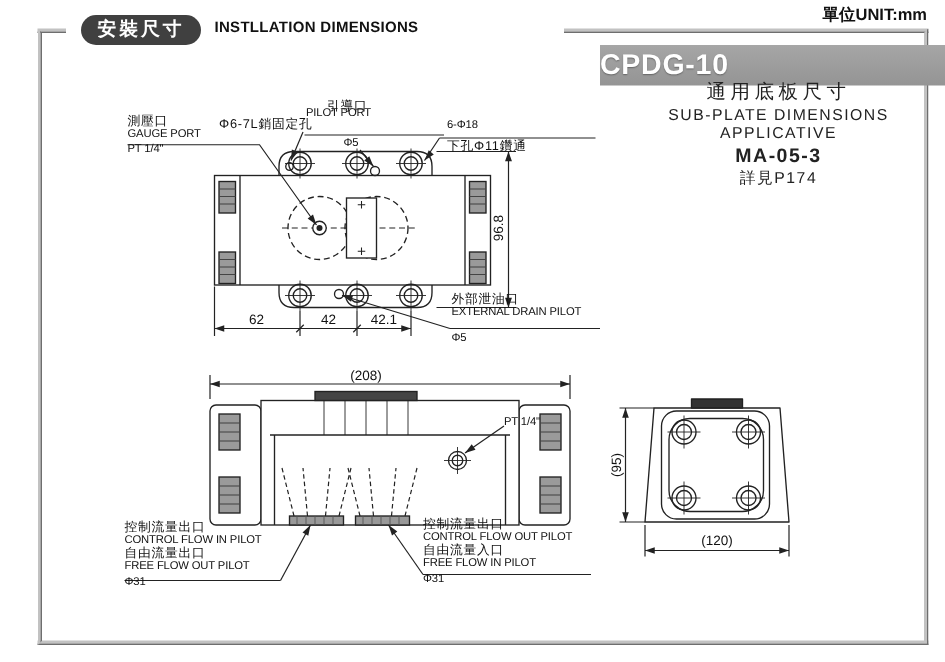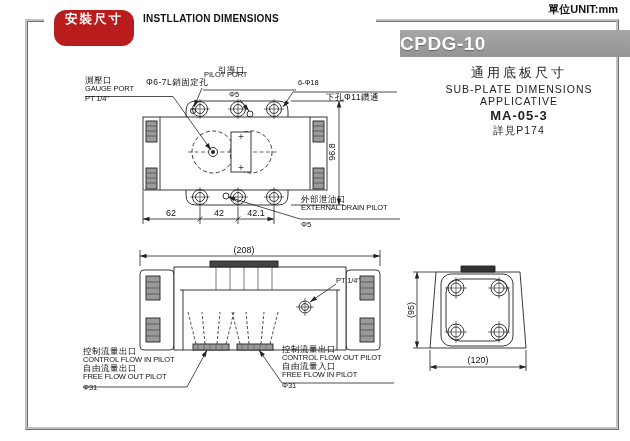--- a/index.html
+++ b/index.html
@@ -6,32 +6,32 @@
   body{
     width:630px;height:441px;position:relative;background:#fff;
     font-family:"Liberation Sans","DejaVu Sans",sans-serif;color:#111;
     overflow:hidden;
   }
   .abs{position:absolute;}
   
   .frame{left:25px;top:19px;width:588px;height:405px;border:3px ridge #c2c2c2;background:transparent;}
   
   .hdr-strip{left:44px;top:6px;width:332px;height:28px;background:#fff;}
-  .badge{left:54px;top:10px;background:#b91c1c;color:#fff;border-radius:12px;
-         padding:3px 11px 20px 11px;font-size:12.5px;font-weight:bold;letter-spacing:2px;line-height:1;}
+  .badge{left:54px;top:10px;background:#404040;color:#fff;border-radius:12px;
+         padding:3px 11px 4px 11px;font-size:12.5px;font-weight:bold;letter-spacing:2px;line-height:1;}
   .hdr-title{left:143px;top:13px;font-size:10px;font-weight:bold;letter-spacing:0.2px;}
   .unit-note{left:470px;top:2px;width:148px;text-align:right;font-size:11px;font-weight:bold;}
   
   .banner{left:400px;top:30px;width:251px;height:27px;
           background:linear-gradient(#a6a6a6,#949494);
           display:flex;align-items:center;justify-content:flex-start;}
   .banner span{color:#fff;font-size:19px;font-weight:bold;letter-spacing:0.5px;
                text-shadow:0 1px 1px rgba(0,0,0,0.35);}
   
-  .info{left:420px;top:64px;width:198px;text-align:center;color:#222;}
+  .info{left:420px;top:52px;width:198px;text-align:center;color:#222;}
   .info .zh-big{font-size:13px;letter-spacing:3px;font-weight:500;margin-bottom:1px;}
   .info .en-sm{font-size:10.5px;letter-spacing:1px;line-height:1.15;}
   .info .model{font-size:13px;font-weight:bold;letter-spacing:1px;margin-top:1px;}
   .info .ref{font-size:10.5px;letter-spacing:1px;margin-top:1px;text-align:center;}
   
   .lbl{line-height:1.06;white-space:nowrap;}
   .zh{font-size:8.5px;letter-spacing:0.5px;}
   .en{font-size:7.5px;letter-spacing:-0.1px;}
   svg.draw{position:absolute;left:0;top:0;}
   svg text{fill:#111;font-family:"Liberation Sans","DejaVu Sans",sans-serif;font-size:9px;}
@@ -312,21 +312,21 @@
 <div class="abs lbl" style="left:85px;top:76px">
   <div class="zh">測壓口</div>
   <div class="en">GAUGE PORT</div>
   <div class="en" style="margin-top:2px">PT 1/4"</div>
 </div>
 <div class="abs lbl zh" style="left:146px;top:78px">Φ6-7L銷固定孔</div>
 <div class="abs lbl zh" style="left:218px;top:66px">引導口</div>
 <div class="abs lbl en" style="left:204px;top:71px">PILOT PORT</div>
 <div class="abs lbl en" style="left:229px;top:91px">Φ5</div>
 <div class="abs lbl en" style="left:298px;top:79px">6-Φ18</div>
-<div class="abs lbl zh" style="left:326px;top:93px">下孔Φ11鑽通</div>
+<div class="abs lbl zh" style="left:298px;top:93px">下孔Φ11鑽通</div>
 <div class="abs lbl" style="left:301px;top:195px">
   <div class="zh">外部泄油口</div>
   <div class="en">EXTERNAL DRAIN PILOT</div>
 </div>
 <div class="abs lbl en" style="left:301px;top:221px">Φ5</div>
 
 <div class="abs lbl en" style="left:336px;top:277px">PT 1/4"</div>
 <div class="abs lbl" style="left:83px;top:347px">
   <div class="zh">控制流量出口</div>
   <div class="en">CONTROL FLOW IN PILOT</div>

